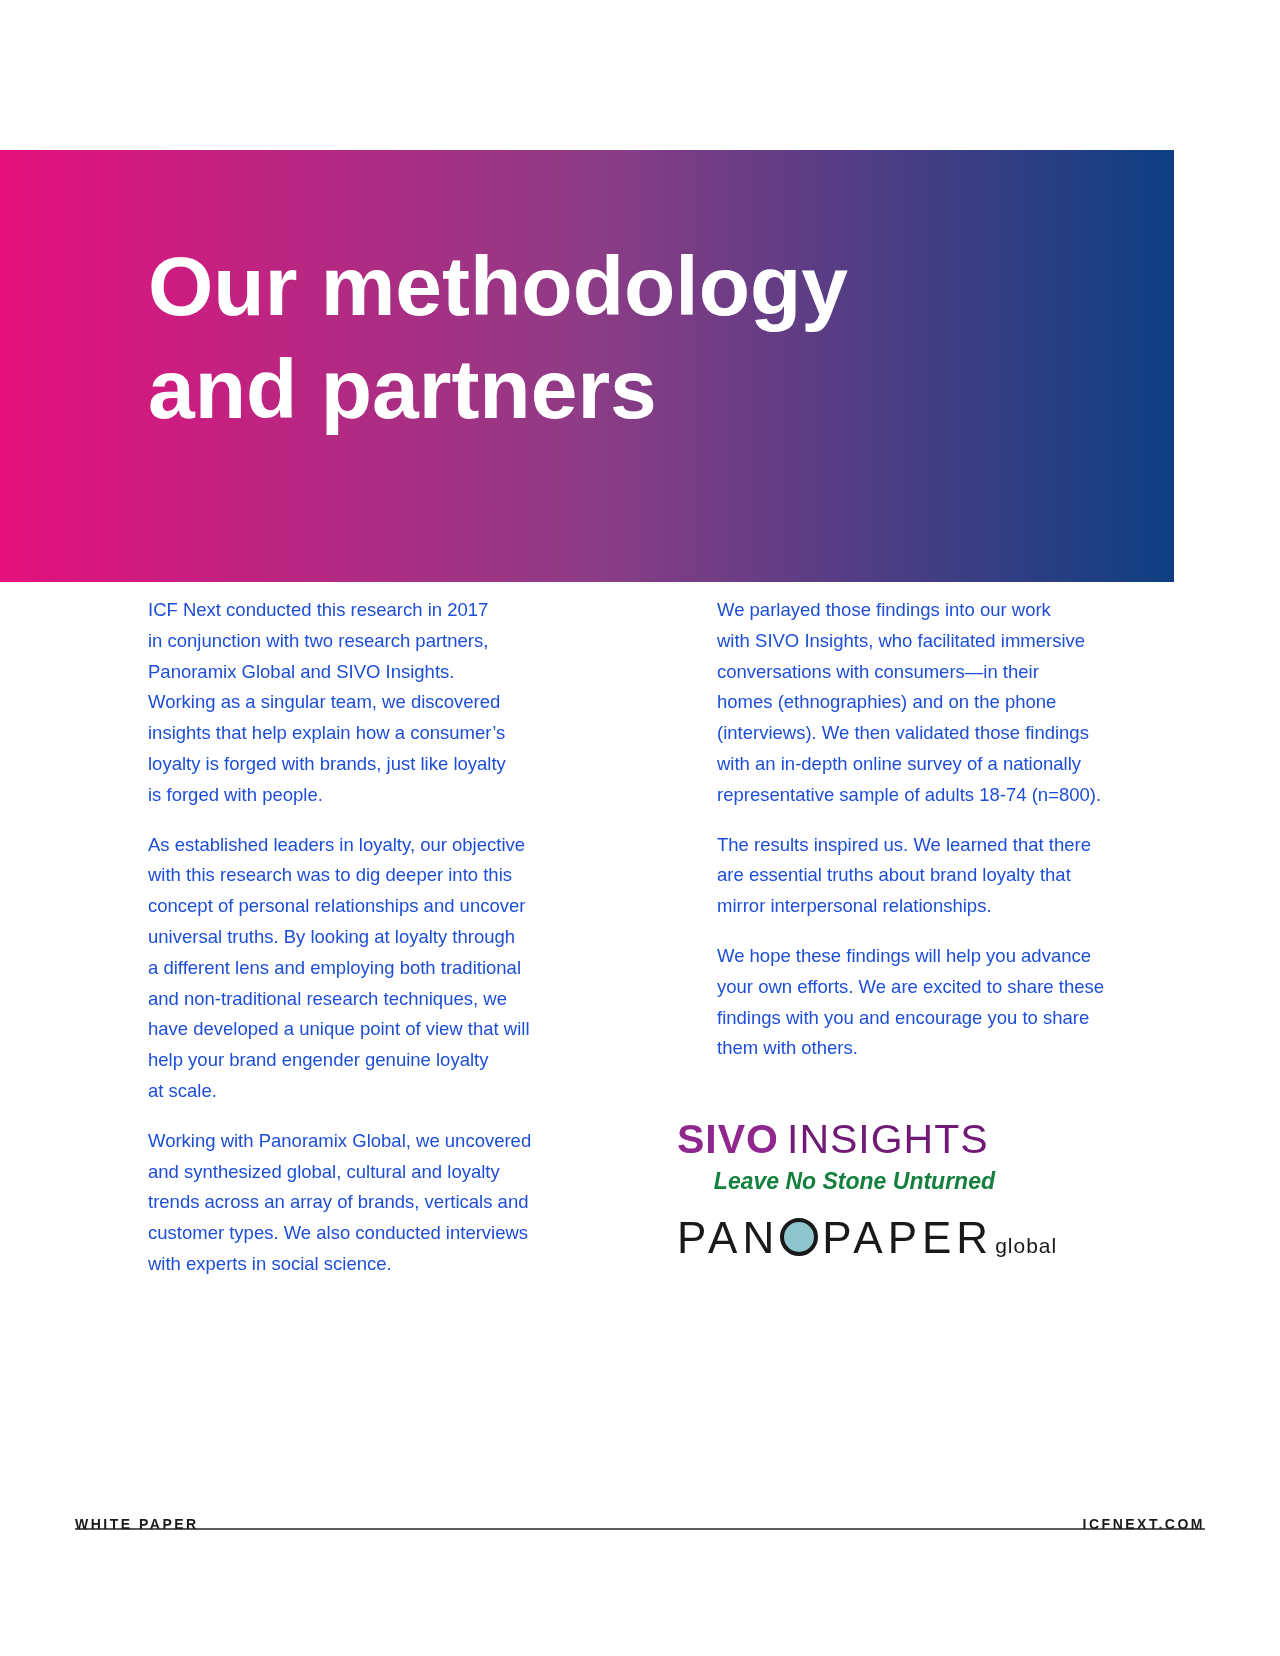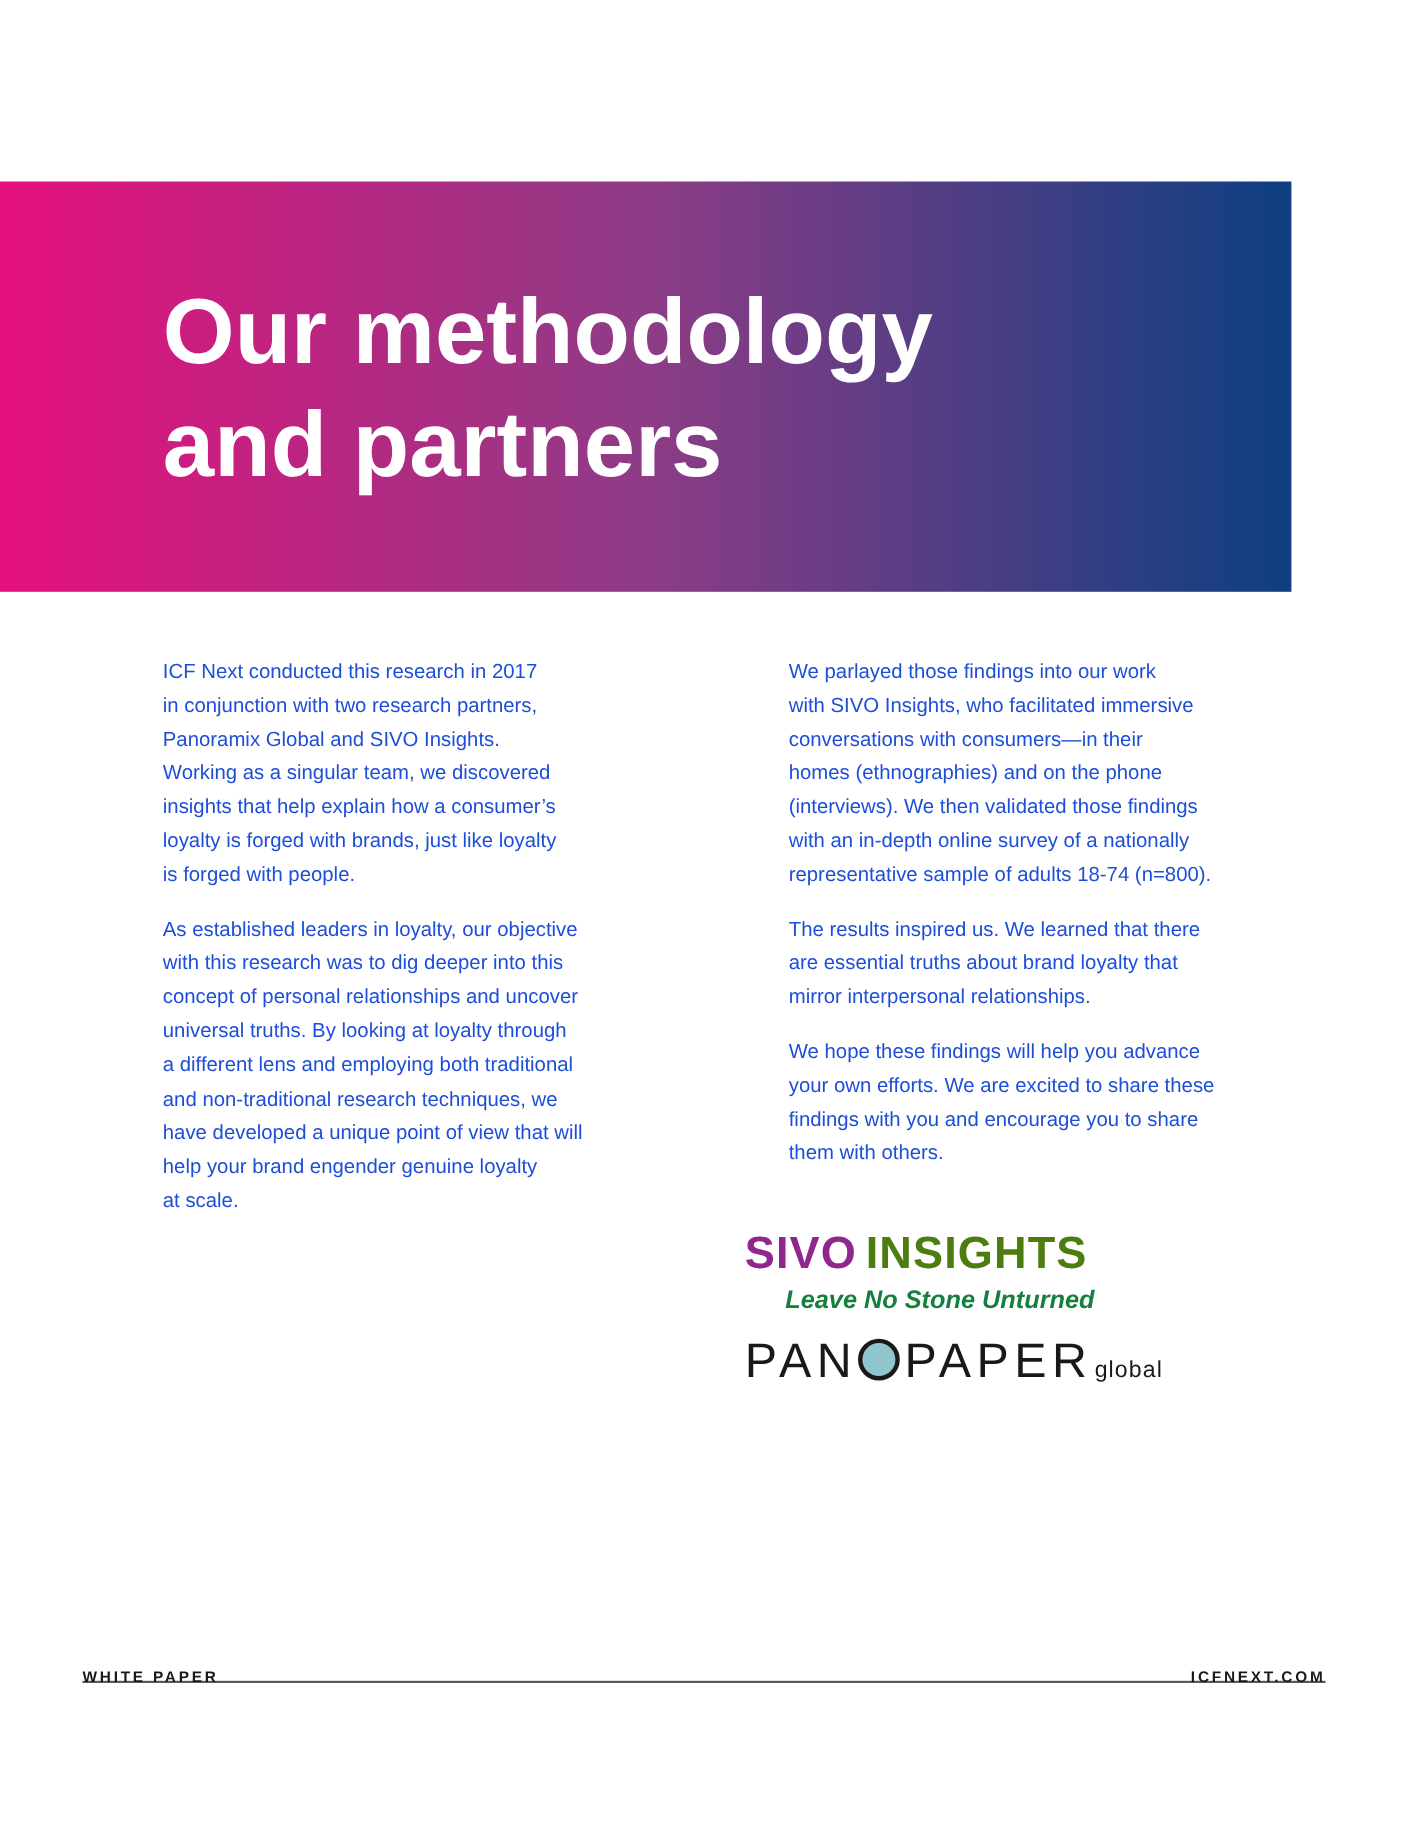--- a/index.html
+++ b/index.html
@@ -5,22 +5,22 @@
   html, body { margin: 0; padding: 0; background: #ffffff; }
   body {
     width: 1280px; height: 1656px;
     font-family: "Liberation Sans", sans-serif;
     position: relative; overflow: hidden;
   }
   .page { position: absolute; inset: 0; width: 1280px; height: 1656px; background: #ffffff; }
 
   
   .banner {
-    position: absolute; left: 0; top: 165px;
-    width: 1174px; height: 373px;
+    position: absolute; left: 0; top: 150px;
+    width: 1174px; height: 432px;
     background: linear-gradient(90deg, #E5107D 0%, #8E3C86 50%, #0D3F82 100%);
   }
   .banner h1 {
     margin: 0; padding: 85px 0 0 148px;
     font-size: 84px; line-height: 103px; font-weight: 700;
     color: #ffffff; white-space: pre-line; letter-spacing: 0px;
   }
 
   
   .col { position: absolute; top: 595px; width: 462px; }
@@ -29,21 +29,21 @@
   .col p {
     margin: 0 0 19px 0;
     font-size: 18.5px; line-height: 30.8px;
     color: #1d4ed8; white-space: pre-line;
   }
 
   
   .sivo { position: absolute; left: 677px; top: 1114px; width: 318px; }
   .sivo-wordmark { font-size: 41px; line-height: 50px; letter-spacing: 1px; white-space: nowrap; }
   .sivo-name   { color: #90278E; font-weight: 700; }
-  .sivo-suffix { color: #4d7c0f; font-weight: 700; margin-left: 8px; }
+  .sivo-suffix { color: #701a75; font-weight: 400; margin-left: 8px; }
   .sivo-tagline {
     margin-top: 3px; text-align: right;
     font-size: 23px; line-height: 28px;
     font-style: italic; font-weight: 700;
     color: #15803d;
   }
 
   
   .panoramix {
     position: absolute; left: 677px; top: 1214px;
@@ -93,20 +93,25 @@
 is forged with people.</p>
     <p>As established leaders in loyalty, our objective
 with this research was to dig deeper into this
 concept of personal relationships and uncover
 universal truths. By looking at loyalty through
 a different lens and employing both traditional
 and non-traditional research techniques, we
 have developed a unique point of view that will
 help your brand engender genuine loyalty
 at scale.</p>
+    <p>Working with Panoramix Global, we uncovered
+and synthesized global, cultural and loyalty
+trends across an array of brands, verticals and
+customer types. We also conducted interviews
+with experts in social science.</p>
   </section>
 
   <section class="col col-right">
     <p>We parlayed those findings into our work
 with SIVO Insights, who facilitated immersive
 conversations with consumers—in their
 homes (ethnographies) and on the phone
 (interviews). We then validated those findings
 with an in-depth online survey of a nationally
 representative sample of adults 18-74 (n=800).</p>

